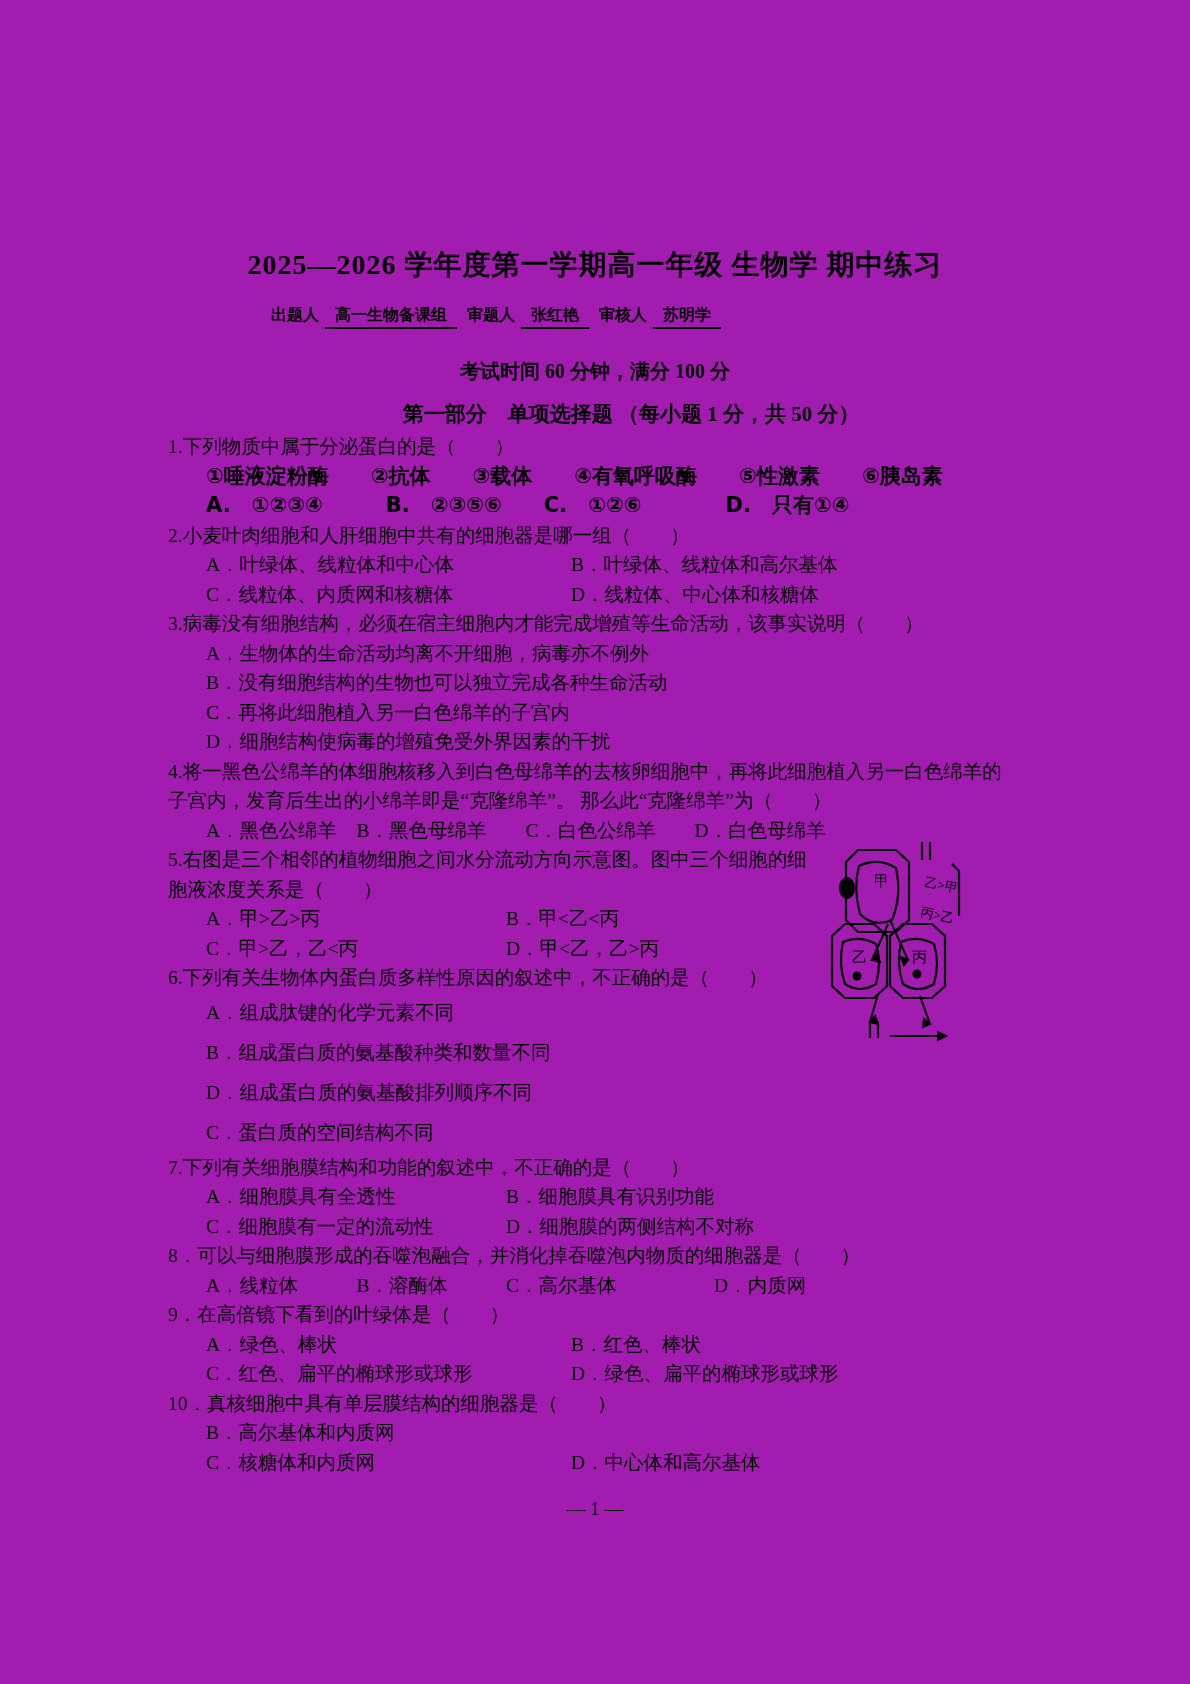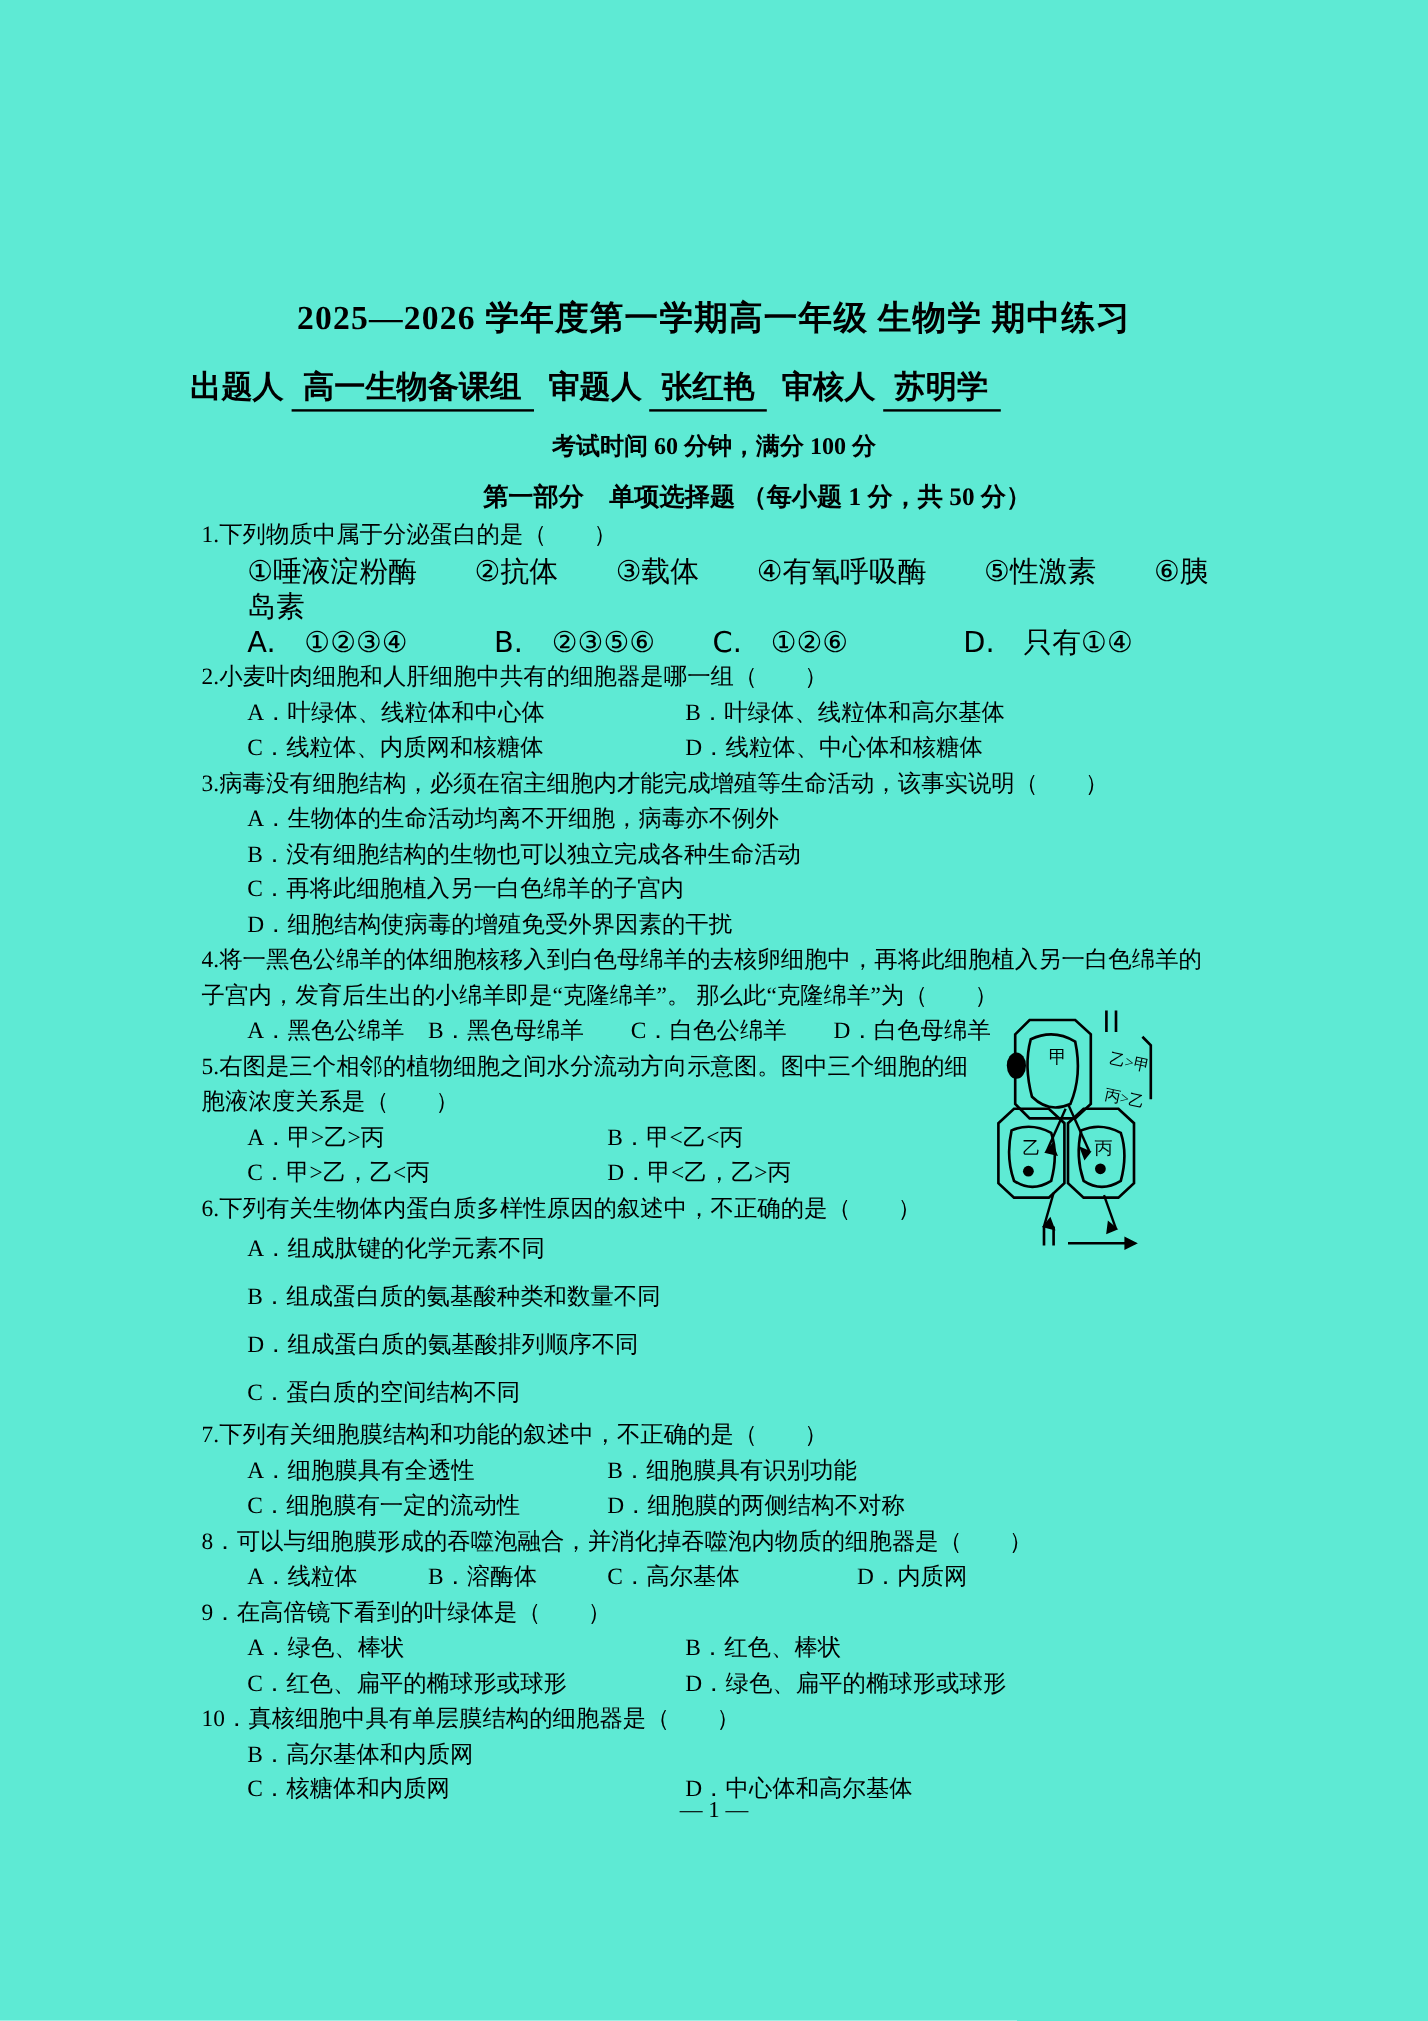--- a/index.html
+++ b/index.html
@@ -13,39 +13,39 @@
     position: relative;
     font-family: "Liberation Serif", "DejaVu Serif", serif;
     color: #000000;
     overflow: hidden;
   }
   .page {
     position: absolute;
     left: 0; top: 0;
     width: 1190px;
     height: 1684px;
-    background: #5eead4;
+    background: #a21caf;
   }
   
   .doc-title {
     position: absolute;
     left: 0; top: 246px;
     width: 1190px;
     text-align: center;
     font-size: 28px;
     font-weight: bold;
     letter-spacing: 1px;
     white-space: nowrap;
   }
   .authors-row {
     position: absolute;
     left: 0; top: 305px;
     width: 994px;
     text-align: center;
-    font-size: 26px;
+    font-size: 16px;
     font-weight: bold;
     white-space: nowrap;
   }
   .authors-row .lbl { margin: 0 2px; }
   .authors-row .val {
     display: inline-block;
     border-bottom: 2px solid #000;
     padding: 0 10px 1px 10px;
     margin: 0 4px;
   }
@@ -87,21 +87,22 @@
     padding-left: 38px;
   }
   .opt2 {
     display: flex;
   }
   .opt2 > span:first-child { width: 365px; flex: 0 0 365px; }
   .opt-w300 > span:first-child { width: 300px; flex: 0 0 300px; }
   .optstack div { white-space: pre; }
   .circ {
     font-family: "DejaVu Sans", sans-serif;
-    font-size: 24px;
+    font-size: 21px;
+    font-weight: bold;
   }
   
   .narrow { width: 640px; }
   
   .figure {
     position: absolute;
     left: 812px;
     top: 824px;
     width: 150px;
     height: 240px;

